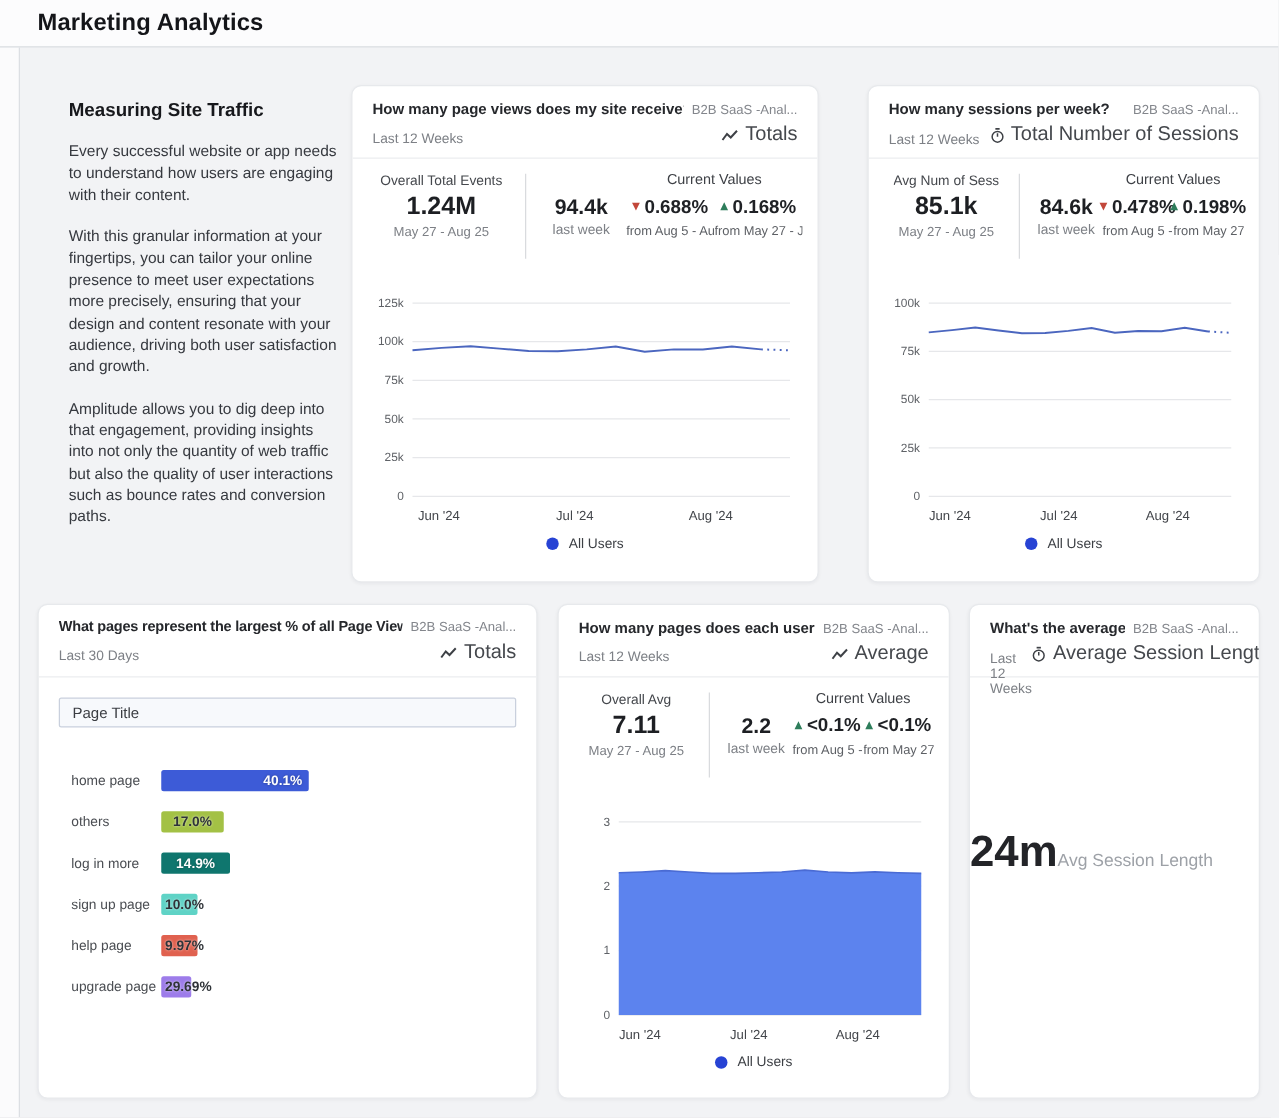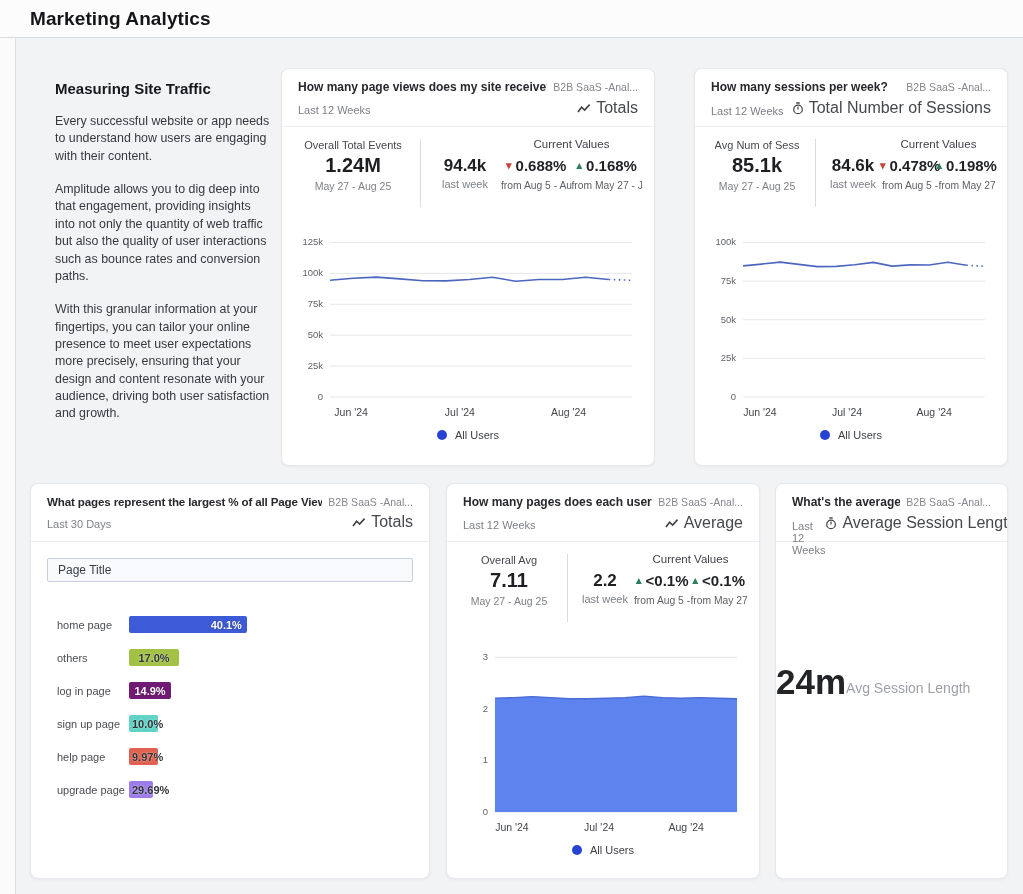--- a/index.html
+++ b/index.html
@@ -79,22 +79,22 @@
 <div id="app">
   <div class="left-strip"></div>
 
   <header class="page-head">
     <h1 class="page-title">Marketing Analytics</h1>
   </header>
 
   <section class="intro">
     <h2>Measuring Site Traffic</h2>
     <p>Every successful website or app needs to understand how users are engaging with their content.</p>
+    <p>With this granular information at your fingertips, you can tailor your online presence to meet user expectations more precisely, ensuring that your design and content resonate with your audience, driving both user satisfaction and growth.</p>
     <p>Amplitude allows you to dig deep into that engagement, providing insights into not only the quantity of web traffic but also the quality of user interactions such as bounce rates and conversion paths.</p>
-    <p>With this granular information at your fingertips, you can tailor your online presence to meet user expectations more precisely, ensuring that your design and content resonate with your audience, driving both user satisfaction and growth.</p>
   </section>
 
   <article class="card card-a">
     <div class="card-head">
       <div class="ch-row">
         <span class="card-title">How many page views does my site receive?</span>
         <span class="card-source">B2B SaaS -Anal...</span>
       </div>
       <div class="ch-row ch-row2">
         <span class="card-range">Last 12 Weeks</span>
@@ -262,23 +262,23 @@
       </div>
       <div class="bar-row">
         <span class="bar-cat">others</span>
         <div class="bar-wrap">
             <div class="bar align-center" style="width: 50px; background: rgb(163, 193, 69);">
               <span class="bar-label" style="color: rgb(47, 51, 56); text-shadow: rgba(255, 255, 255, 0.75) 0px 0px 2px;">17.0%</span>
             </div>
           </div>
       </div>
       <div class="bar-row">
-        <span class="bar-cat">log in page</span>
-        <div class="bar-wrap">
-            <div class="bar align-center" style="width: 42px; background: #701a75;">
+        <span class="bar-cat">log in more</span>
+        <div class="bar-wrap">
+            <div class="bar align-center" style="width: 55px; background: #0f766e;">
               <span class="bar-label" style="color: rgb(255, 255, 255); text-shadow: rgba(0, 0, 0, 0.35) 0px 0px 2px;">14.9%</span>
             </div>
           </div>
       </div>
       <div class="bar-row">
         <span class="bar-cat">sign up page</span>
         <div class="bar-wrap">
             <div class="bar align-left" style="width: 29.4px; background: rgb(95, 211, 198);">
               <span class="bar-label" style="color: rgb(47, 51, 56); text-shadow: rgba(255, 255, 255, 0.75) 0px 0px 2px;">10.0%</span>
             </div>

